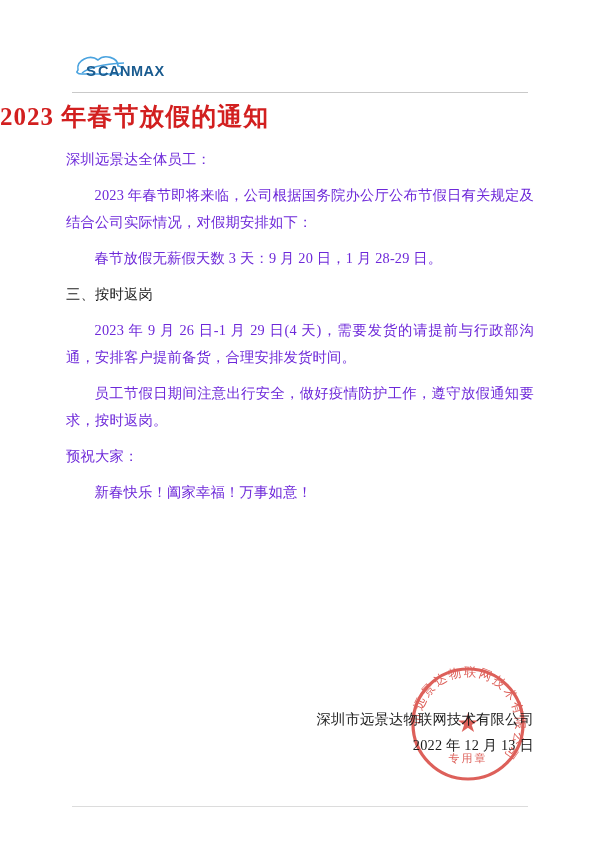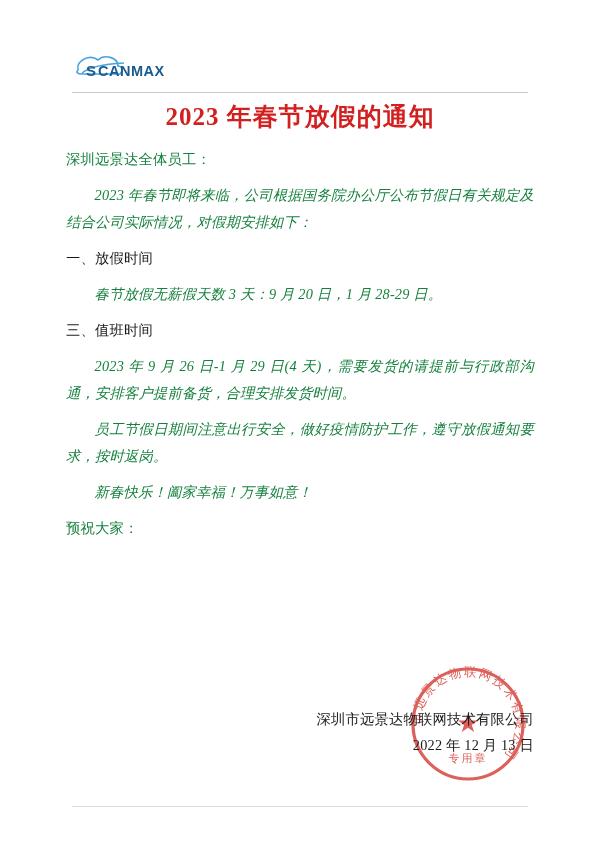--- a/index.html
+++ b/index.html
@@ -38,46 +38,45 @@
     width: 456px;
     height: 1px;
     background: #c9c9c9;
   }
   
   .doc-title {
     position: absolute;
     left: 0;
     top: 100px;
     width: 600px;
-    text-align: center;
+    text-align: left;
     font-family: "Liberation Serif", "DejaVu Serif", serif;
     font-size: 25px;
     font-weight: bold;
     color: #d21f1f;
     letter-spacing: 1px;
   }
   
   .body-wrap {
     position: absolute;
     left: 66px;
     top: 146px;
     width: 468px;
     color: #1a1a1a;
   }
   p.para {
     margin: 0 0 9px 0;
     font-size: 14.3px;
     line-height: 27px;
     text-align: justify;
-    color: #15803d;
+    color: #6d28d9;
     letter-spacing: 0.2px;
   }
   p.indent {
     text-indent: 2em;
-    font-style: italic;
   }
   p.heading-item {
     margin: 0 0 9px 0;
     font-size: 14.3px;
     line-height: 27px;
     letter-spacing: 0.2px;
   }
   .sign-block {
     position: absolute;
     left: 66px;
@@ -125,31 +124,30 @@
     </svg>
   </div>
   <div class="logo-rule"></div>
 
   <div class="doc-title">2023 年春节放假的通知</div>
 
   <div class="body-wrap">
     <p class="para">深圳远景达全体员工：</p>
     <p class="para indent">2023 年春节即将来临，公司根据国务院办公厅公布节假日有关规定及结合公司实际情况，对假期安排如下：</p>
 
-    <p class="heading-item">一、放假时间</p>
 
     <p class="para indent">春节放假无薪假天数 3 天：9 月 20 日，1 月 28-29 日。</p>
 
-    <p class="heading-item">三、值班时间</p>
+    <p class="heading-item">三、按时返岗</p>
     <p class="para indent">2023 年 9 月 26 日-1 月 29 日(4 天)，需要发货的请提前与行政部沟通，安排客户提前备货，合理安排发货时间。</p>
 
     <p class="para indent">员工节假日期间注意出行安全，做好疫情防护工作，遵守放假通知要求，按时返岗。</p>
 
+    <p class="para">预祝大家：</p>
     <p class="para indent">新春快乐！阖家幸福！万事如意！</p>
-    <p class="para">预祝大家：</p>
   </div>
 
   <div class="seal">
     <svg width="132" height="132" viewBox="0 0 132 132" xmlns="http://www.w3.org/2000/svg">
       <defs>
         <path id="sealArc" d="M 66,66 m -48,0 a 48,48 0 1,1 96,0 a 48,48 0 1,1 -96,0"></path>
       </defs>
       <g opacity="0.78">
         <circle cx="66" cy="66" r="55" fill="none" stroke="#d4342c" stroke-width="3.2"></circle>
         <text font-family="Liberation Serif, serif" font-size="12.5" fill="#d4342c" letter-spacing="2">

